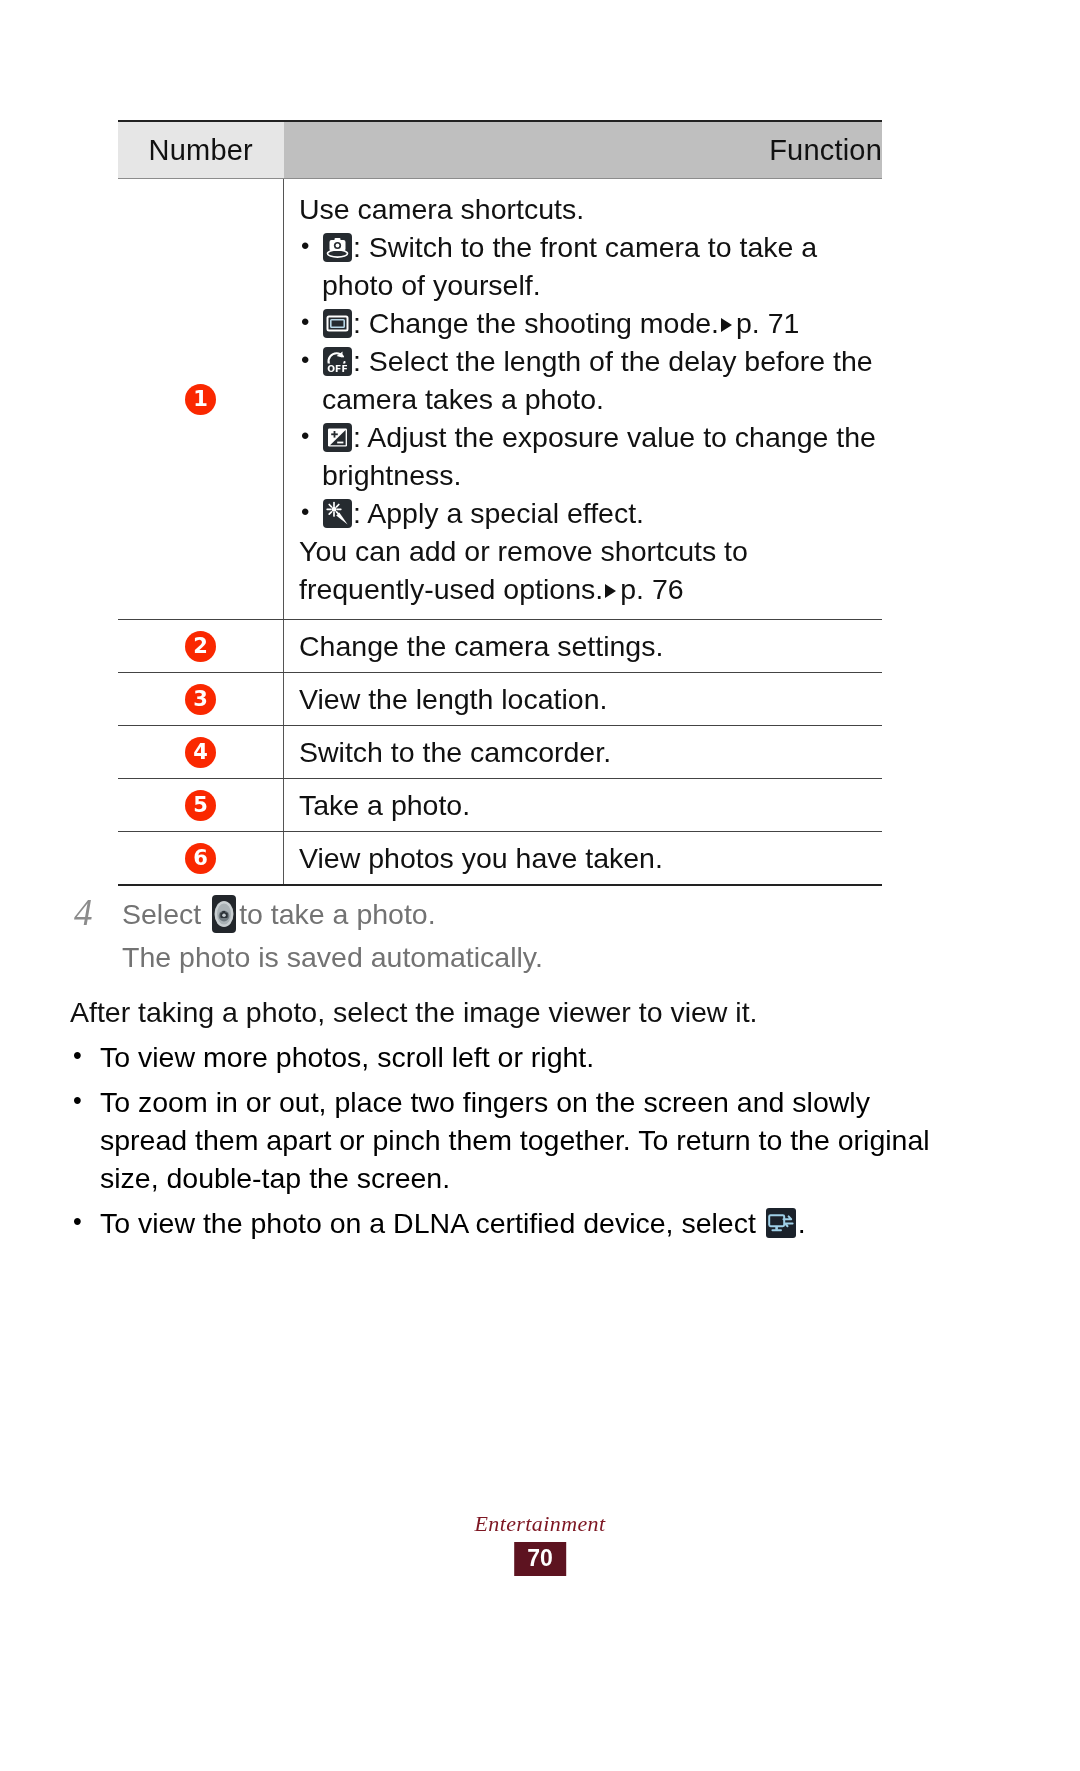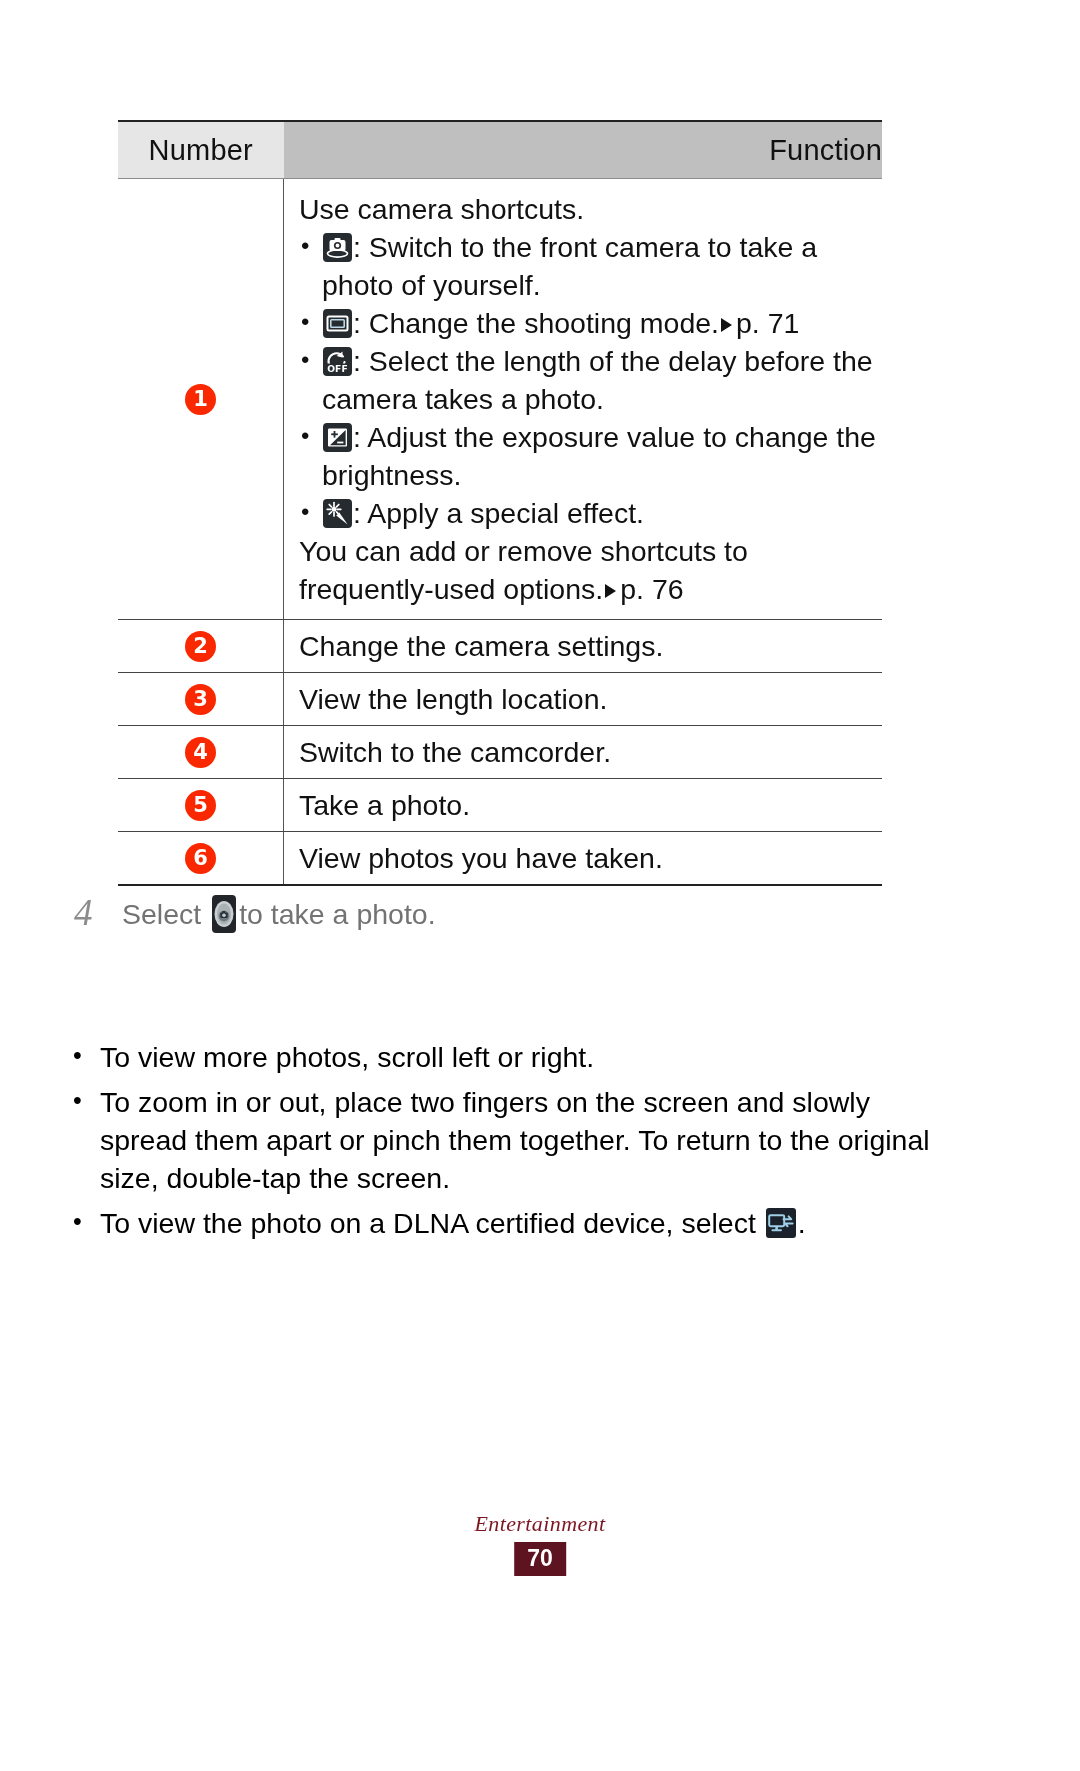--- a/index.html
+++ b/index.html
@@ -373,22 +373,24 @@
       <span class="ico-shutter">
         <svg width="24" height="38" viewBox="0 0 24 38">
           <ellipse cx="12" cy="19" rx="9.5" ry="13" fill="#c9cfd2"></ellipse>
           <ellipse cx="12" cy="19" rx="7" ry="10.5" fill="#aab2b6"></ellipse>
           <circle cx="12" cy="21" r="5.4" fill="#707a80"></circle>
           <rect x="8.3" y="17.4" width="7.4" height="5.6" rx="1.2" fill="#2b3237"></rect>
           <rect x="10.2" y="15.9" width="3.2" height="2" rx="0.6" fill="#2b3237"></rect>
           <circle cx="12" cy="20.2" r="1.8" fill="#c4ccd1"></circle>
         </svg>
       </span><span>to take a photo.</span></div>
+    <div>The photo is saved automatically.</div>
   </div>
 
+  <div class="para p-after">After taking a photo, select the image viewer to view it.</div>
 
   <div class="blist" style="top:990px;">
     <div class="bl2">To view more photos, scroll left or right.</div>
     <div class="bl2">To zoom in or out, place two fingers on the screen and slowly spread them apart or pinch them together. To return to the original size, double-tap the screen.</div>
     <div class="bl2"><span>To view the photo on a DLNA certified device, select</span>
       <span class="ico-dlna">
         <svg width="30" height="30" viewBox="0 0 30 30">
           <rect x="3.2" y="7.2" width="15" height="11" rx="1.4" fill="none" stroke="#9fd0e8" stroke-width="2"></rect>
           <rect x="9.3" y="18.2" width="2.6" height="3.6" fill="#9fd0e8"></rect>
           <rect x="5.5" y="21.2" width="10.4" height="2" rx="0.8" fill="#9fd0e8"></rect>

